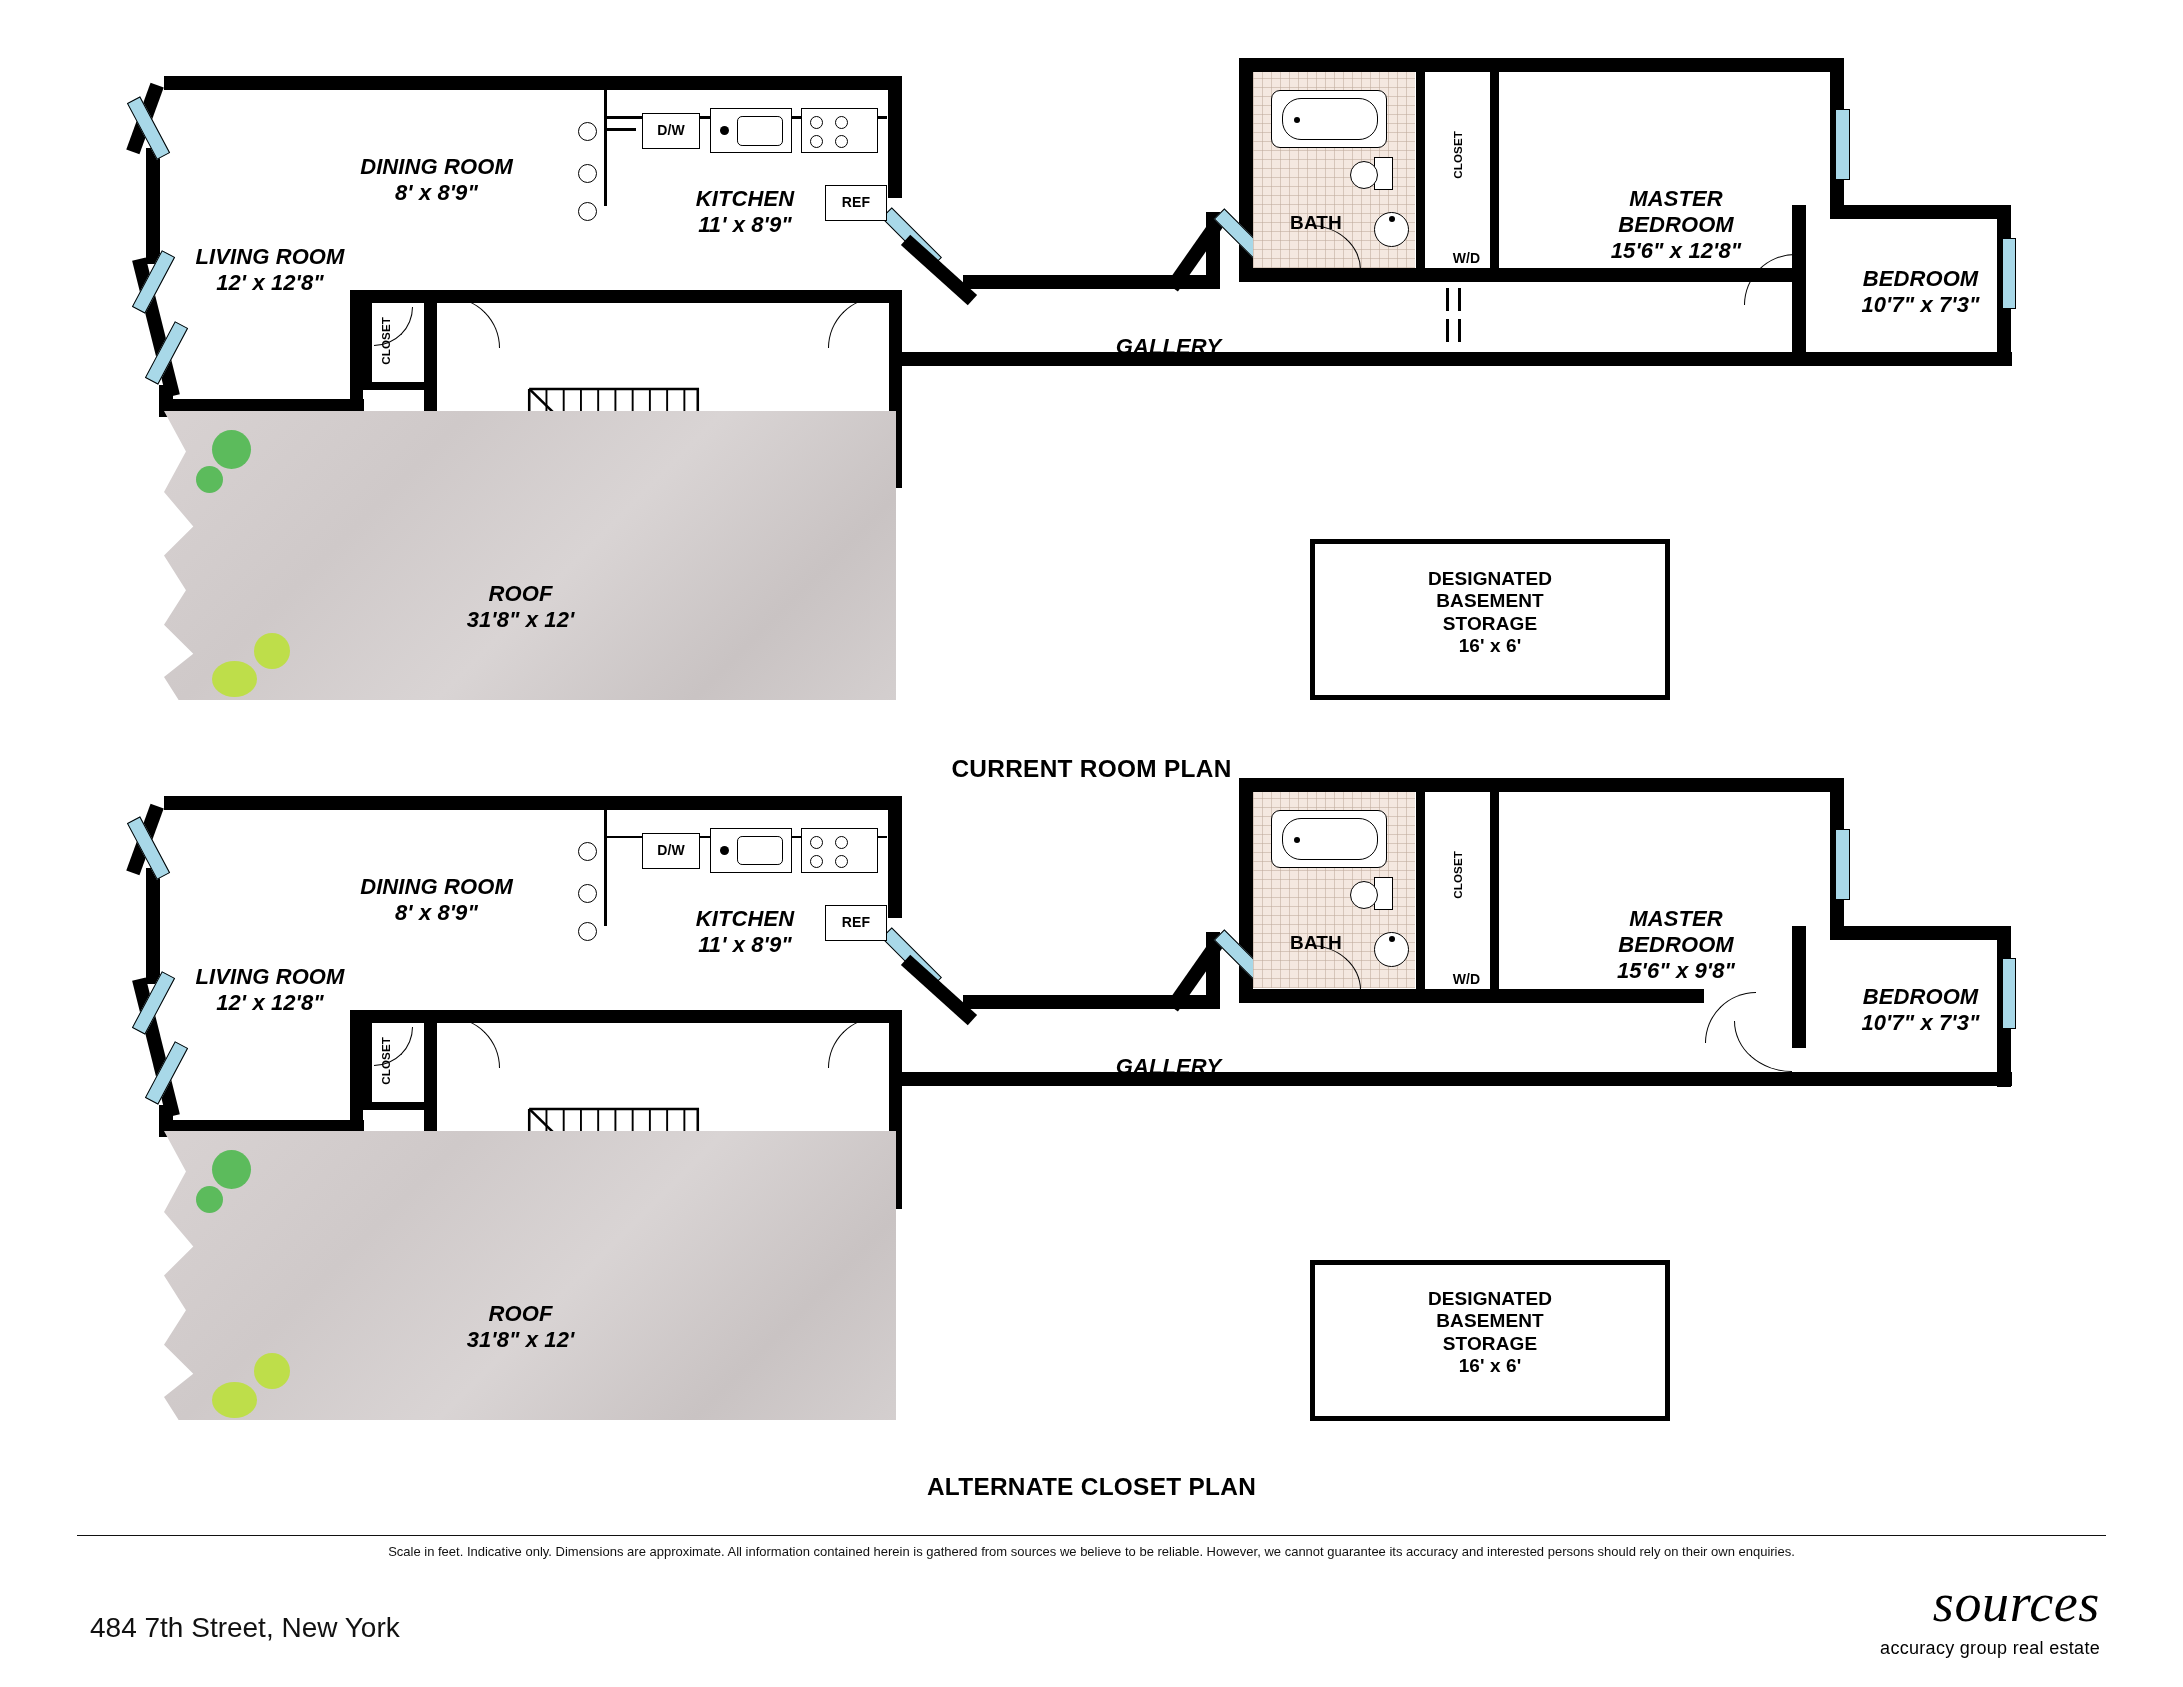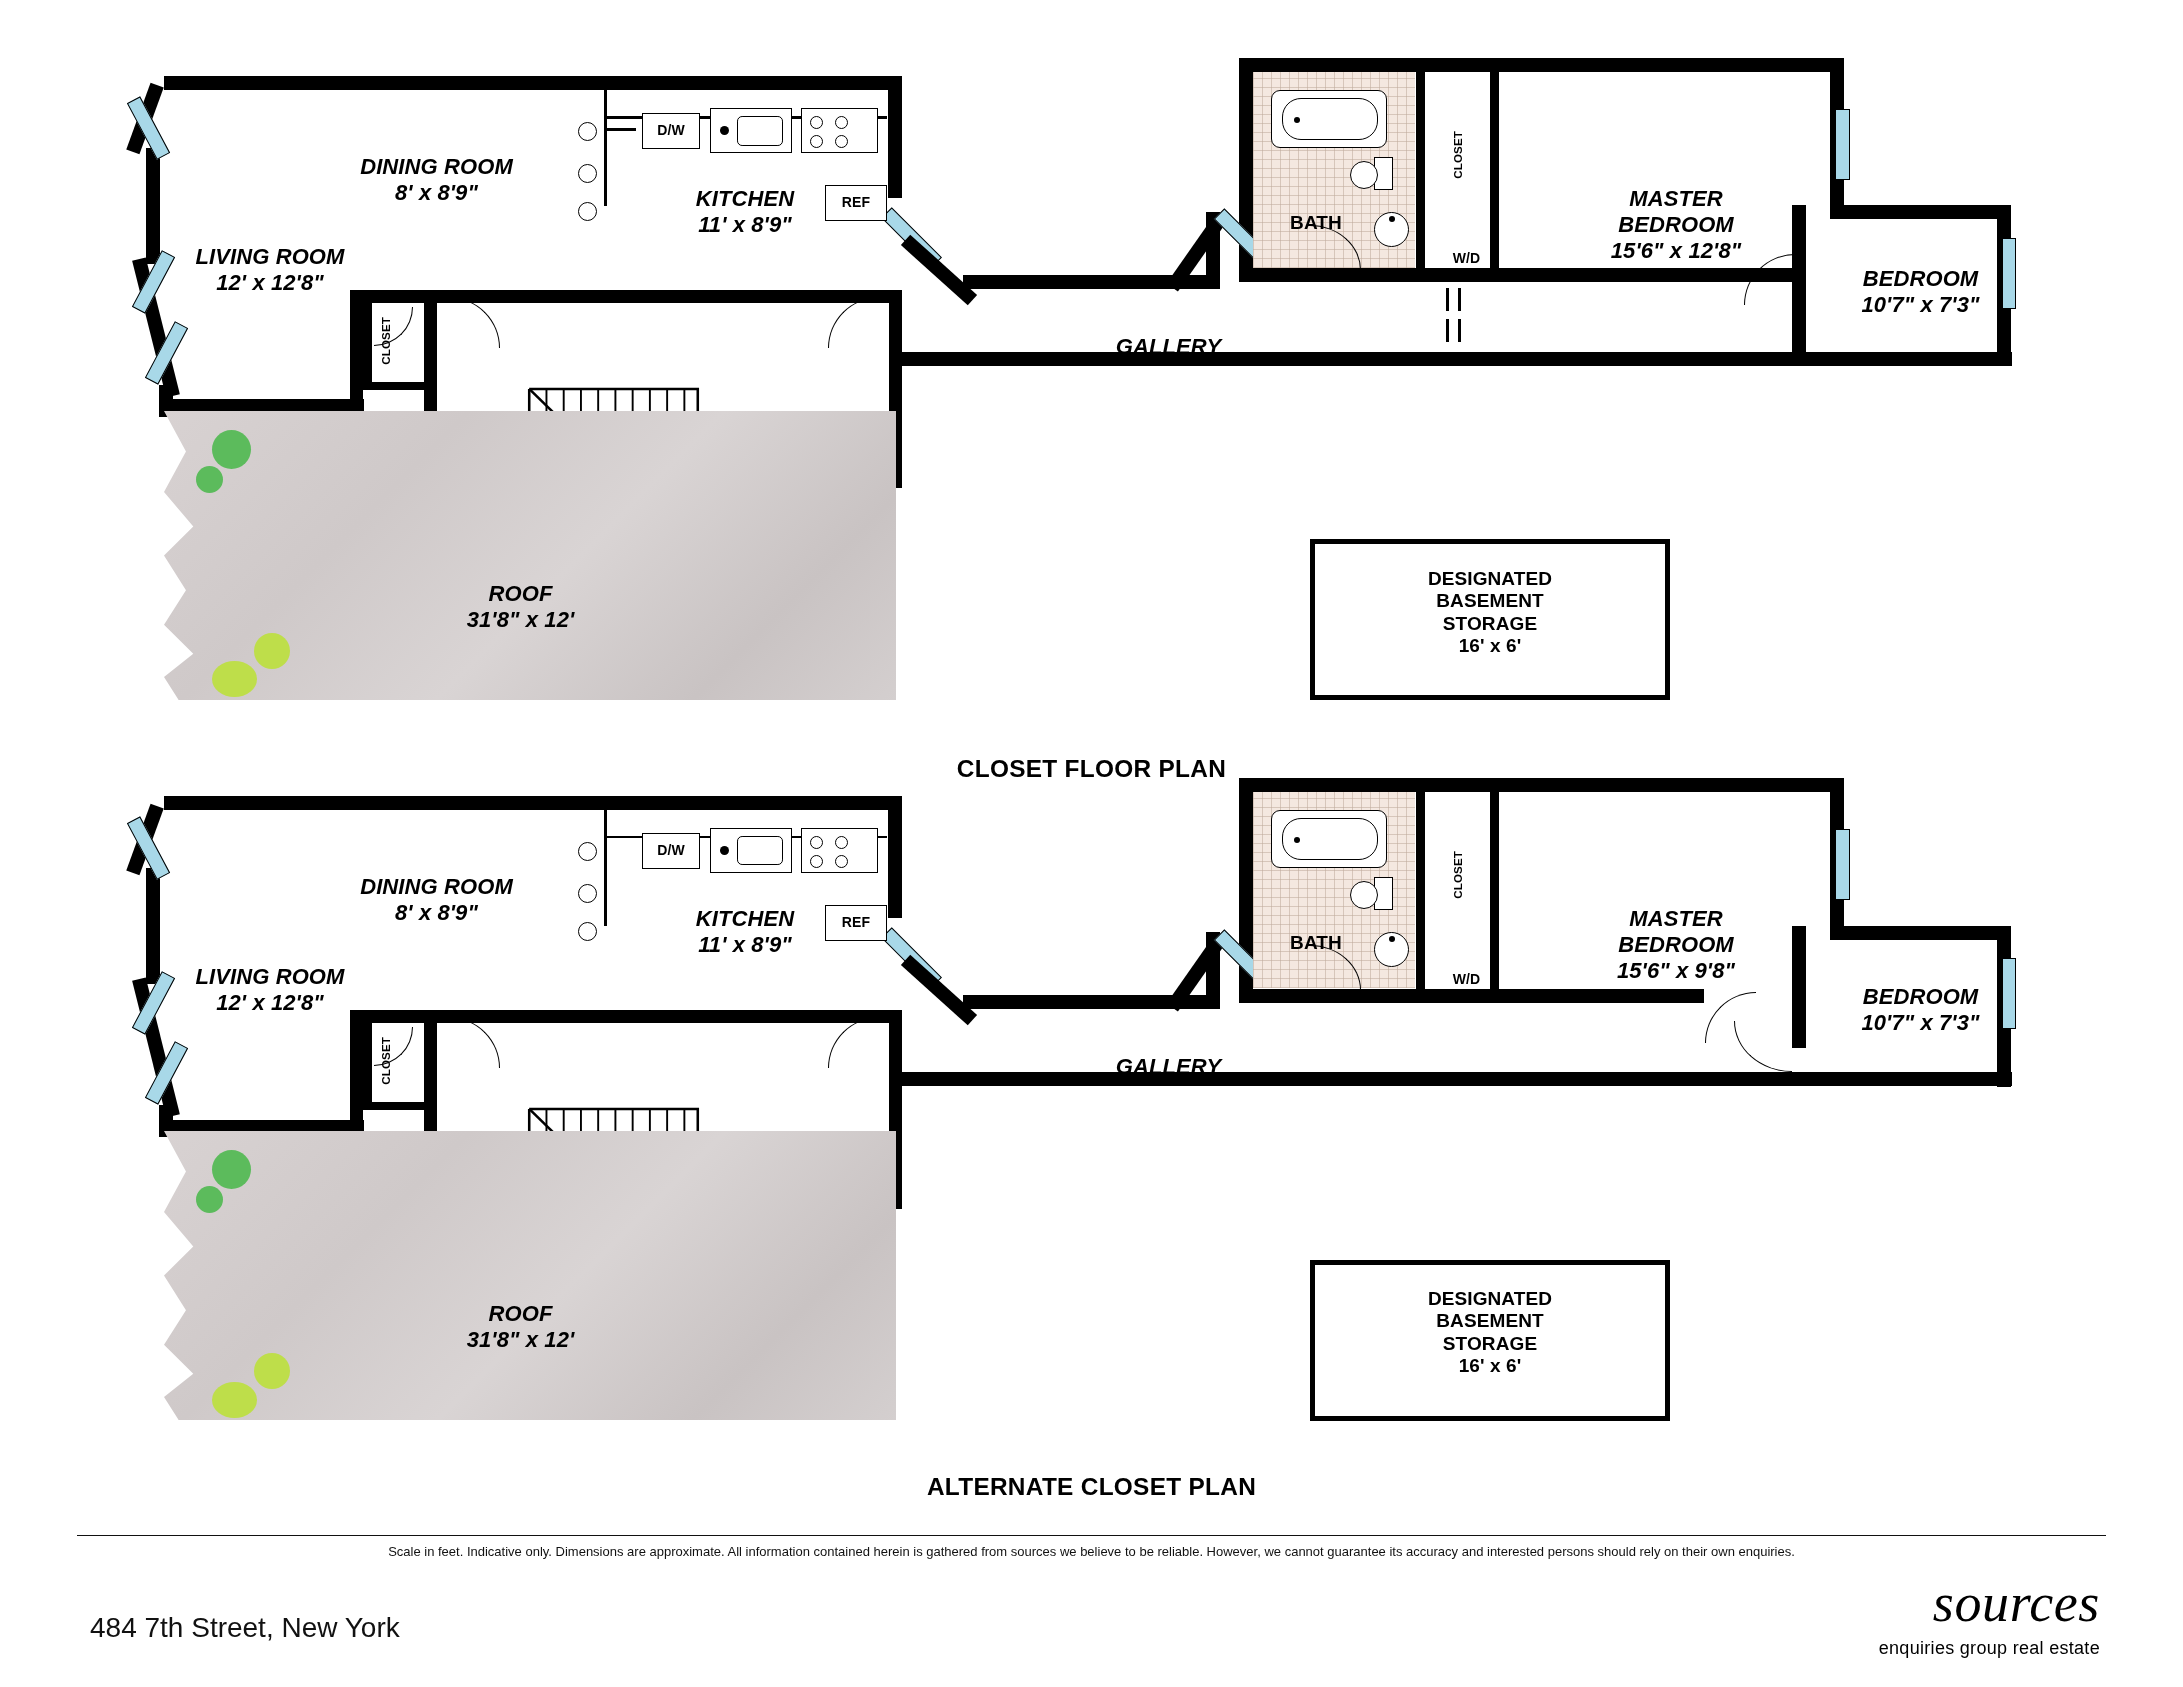--- a/index.html
+++ b/index.html
@@ -344,21 +344,21 @@
   <div class="label lbl-34" style="left:1040px; top:334px; width:257px;">GALLERY</div>
 
   <div class="storage-box" style="left:1310px; top:539px; width:360px; height:161px;"></div>
   <div class="label lbl-30" style="left:1310px; top:568px; width:360px;">
     <span>DESIGNATED</span>
     <span class="dim">BASEMENT</span>
     <span class="dim">STORAGE</span>
     <span class="dim">16' x 6'</span>
   </div>
 
-  <div class="plan-title" style="top:755px;">CLOSET FLOOR PLAN</div>
+  <div class="plan-title" style="top:755px;">CURRENT ROOM PLAN</div>
 </div>
 
 <div class="plan" style="top:828px;">
 
   <div class="wall" style="left:164px; top:-32px; width:738px; height:14px;"></div>
   <div class="wall" style="left:138px; top:-24.4px; width:14px; height:71px; transform:rotate(20deg);"></div>
   <div class="wall" style="left:146px; top:40px; width:14px; height:116px;"></div>
   <div class="wall" style="left:149px; top:149px; width:14px; height:141px; transform:rotate(-14deg);"></div>
   <div class="wall" style="left:159px; top:277px; width:14px; height:32px;"></div>
 
@@ -514,15 +514,15 @@
   </div>
 
   <div class="plan-title" style="top:645px;">ALTERNATE CLOSET PLAN</div>
 </div>
 
 <div class="footer-rule" style="top:1535px;"></div>
 <div class="disclaimer" style="top:1544px;">Scale in feet. Indicative only. Dimensions are approximate. All information contained herein is gathered from sources we believe to be reliable. However, we cannot guarantee its accuracy and interested persons should rely on their own enquiries.</div>
 <div class="address" style="top:1612px;">484 7th Street, New York</div>
 <div class="brand" style="top:1576px;">
   <div class="brand-name">sources</div>
-  <div class="brand-sub">enquiries group real estate</div>
+  <div class="brand-sub">accuracy group real estate</div>
 </div>
 
 
 </body></html>

